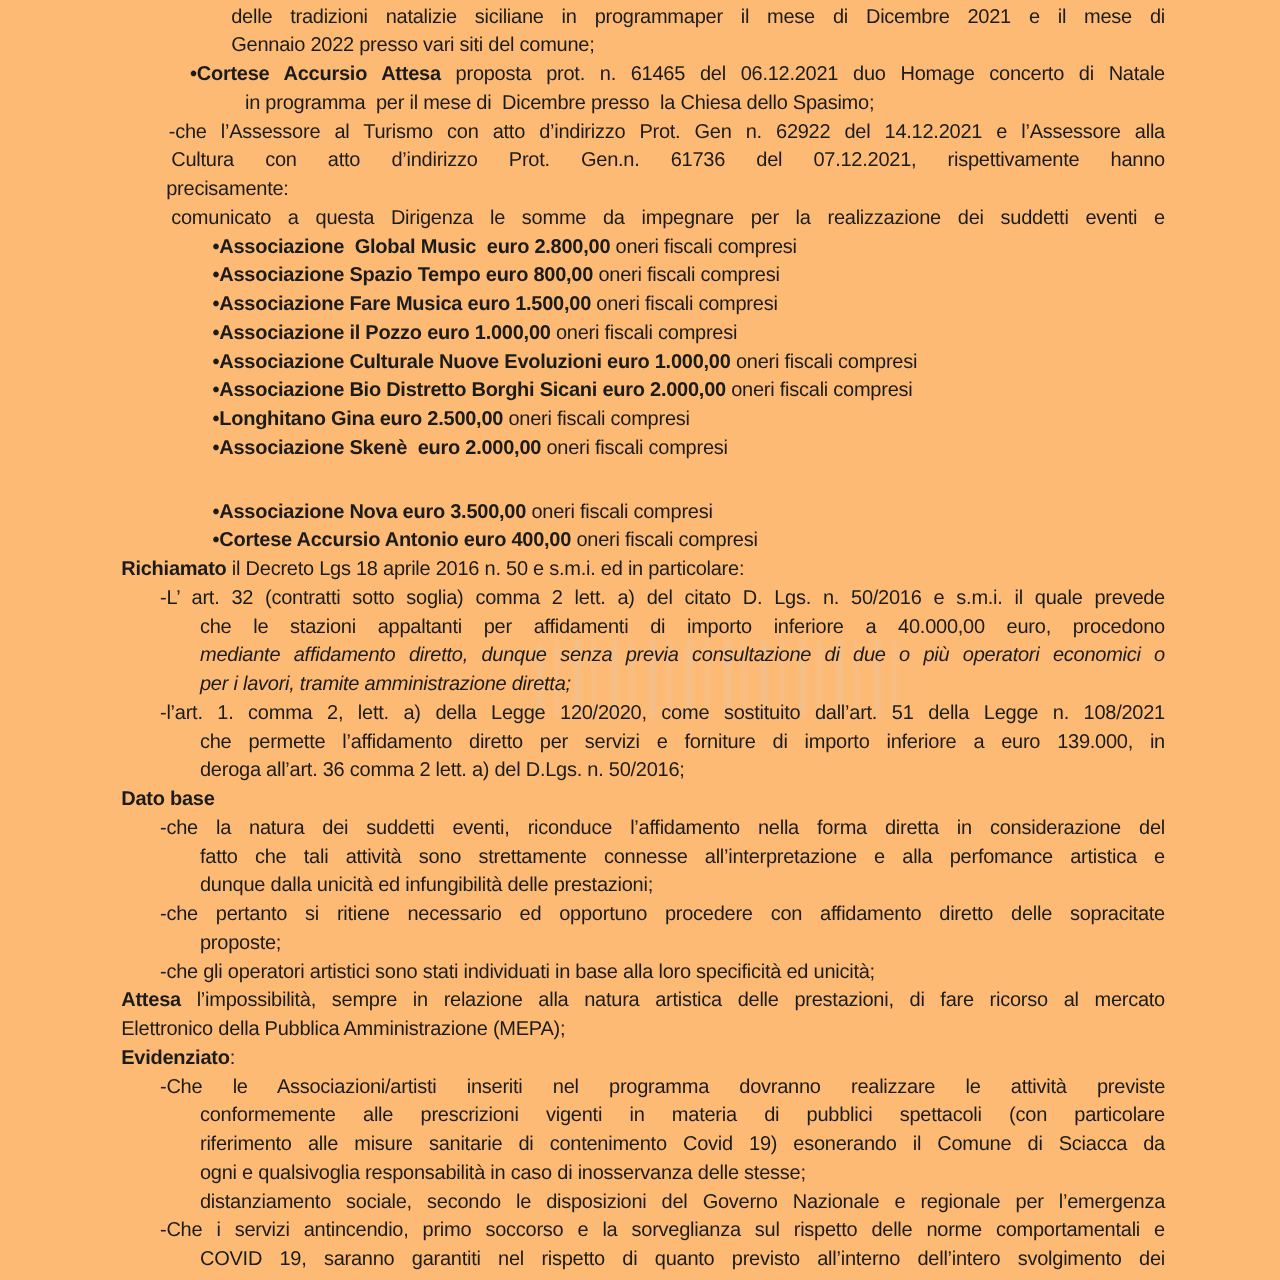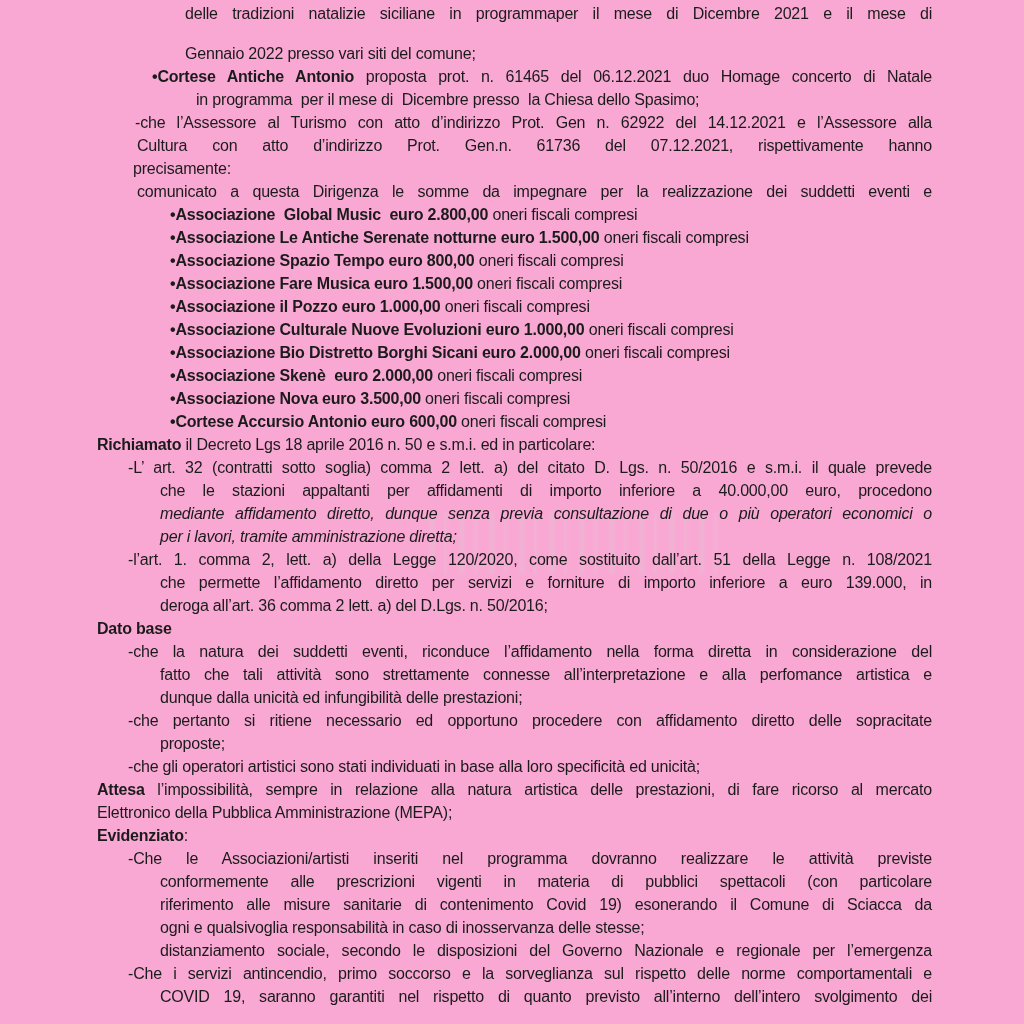--- a/index.html
+++ b/index.html
@@ -4,21 +4,21 @@
 <style>
   html, body {
     margin: 0;
     padding: 0;
     background: #ffffff;
   }
   #page {
     position: relative;
     width: 1024px;
     height: 1024px;
-    background: #f9a8d4;
+    background: #fdba74;
     overflow: hidden;
     box-sizing: border-box;
     padding: 2px 92px 0 97px;
     font-family: "Liberation Sans", "DejaVu Sans", sans-serif;
     color: #1b1b1b;
   }
   #doc-body { position: relative; z-index: 2; }
   .line {
     font-size: 16px;
     line-height: 23px;
@@ -56,37 +56,37 @@
     border-radius: 8px;
   }
 </style>
 </head>
 <body>
 
 <div id="page">
   <div id="watermark"></div>
   <div id="doc-body">
       <div class="line just" style="padding-left: 88px;"><span>delle tradizioni natalizie siciliane in programmaper il mese di  Dicembre 2021 e il mese di</span></div>
-      <div class="line plain" style="padding-left: 88px; margin-top: 17px;"><span>Gennaio 2022 presso vari siti del comune;</span></div>
-      <div class="line just" style="padding-left: 55px;"><span class="b">•Cortese Antiche Antonio</span><span> proposta prot. n. 61465 del 06.12.2021 duo Homage concerto di Natale</span></div>
+      <div class="line plain" style="padding-left: 88px;"><span>Gennaio 2022 presso vari siti del comune;</span></div>
+      <div class="line just" style="padding-left: 55px;"><span class="b">•Cortese Accursio Attesa</span><span> proposta prot. n. 61465 del 06.12.2021 duo Homage concerto di Natale</span></div>
       <div class="line plain" style="padding-left: 99px;"><span>in programma  per il mese di  Dicembre presso  la Chiesa dello Spasimo;</span></div>
       <div class="line just" style="padding-left: 38px;"><span>-che l’Assessore al Turismo con atto d’indirizzo Prot. Gen n. 62922 del  14.12.2021 e l’Assessore alla</span></div>
       <div class="line just" style="padding-left: 40px;"><span>Cultura con atto d’indirizzo Prot. Gen.n. 61736 del 07.12.2021, rispettivamente hanno</span></div>
       <div class="line plain" style="padding-left: 36px;"><span>precisamente:</span></div>
       <div class="line just" style="padding-left: 40px;"><span>comunicato a questa Dirigenza le somme da impegnare per la realizzazione dei suddetti eventi e</span></div>
       <div class="line plain" style="padding-left: 73px;"><span class="b">•Associazione  Global Music  euro 2.800,00</span><span> oneri fiscali compresi</span></div>
-      <div class="line plain" style="padding-left: 73px;"><span class="b">•Associazione Le Antiche Serenate notturne euro 1.500,00</span><span> oneri fiscali compresi</span></div>
       <div class="line plain" style="padding-left: 73px;"><span class="b">•Associazione Spazio Tempo euro 800,00</span><span> oneri fiscali compresi</span></div>
       <div class="line plain" style="padding-left: 73px;"><span class="b">•Associazione Fare Musica euro 1.500,00</span><span> oneri fiscali compresi</span></div>
       <div class="line plain" style="padding-left: 73px;"><span class="b">•Associazione il Pozzo euro 1.000,00</span><span> oneri fiscali compresi</span></div>
       <div class="line plain" style="padding-left: 73px;"><span class="b">•Associazione Culturale Nuove Evoluzioni euro 1.000,00</span><span> oneri fiscali compresi</span></div>
       <div class="line plain" style="padding-left: 73px;"><span class="b">•Associazione Bio Distretto Borghi Sicani euro 2.000,00</span><span> oneri fiscali compresi</span></div>
+      <div class="line plain" style="padding-left: 73px;"><span class="b">•Longhitano Gina euro 2.500,00</span><span> oneri fiscali compresi</span></div>
       <div class="line plain" style="padding-left: 73px;"><span class="b">•Associazione Skenè  euro 2.000,00</span><span> oneri fiscali compresi</span></div>
-      <div class="line plain" style="padding-left: 73px;"><span class="b">•Associazione Nova euro 3.500,00</span><span> oneri fiscali compresi</span></div>
-      <div class="line plain" style="padding-left: 73px;"><span class="b">•Cortese Accursio Antonio euro 600,00</span><span> oneri fiscali compresi</span></div>
+      <div class="line plain" style="padding-left: 73px; margin-top: 28px;"><span class="b">•Associazione Nova euro 3.500,00</span><span> oneri fiscali compresi</span></div>
+      <div class="line plain" style="padding-left: 73px;"><span class="b">•Cortese Accursio Antonio euro 400,00</span><span> oneri fiscali compresi</span></div>
       <div class="line plain" style="padding-left: 0px;"><span class="b">Richiamato</span><span> il Decreto Lgs 18 aprile 2016 n. 50 e s.m.i. ed in particolare:</span></div>
       <div class="line just" style="padding-left: 31px;"><span>-L’ art. 32 (contratti sotto soglia) comma 2 lett. a) del citato D. Lgs. n. 50/2016 e s.m.i. il quale prevede</span></div>
       <div class="line just" style="padding-left: 63px;"><span>che le stazioni appaltanti per affidamenti di importo inferiore a 40.000,00 euro, procedono</span></div>
       <div class="line just" style="padding-left: 63px;"><span class="i">mediante affidamento diretto, dunque senza previa consultazione di due o più operatori economici o</span></div>
       <div class="line plain" style="padding-left: 63px;"><span class="i">per i lavori, tramite amministrazione diretta;</span></div>
       <div class="line just" style="padding-left: 31px;"><span>-l’art. 1. comma 2, lett. a) della Legge 120/2020, come sostituito dall’art. 51 della Legge n. 108/2021</span></div>
       <div class="line just" style="padding-left: 63px;"><span>che permette l’affidamento diretto per servizi e forniture di importo inferiore a euro 139.000, in</span></div>
       <div class="line plain" style="padding-left: 63px;"><span>deroga all’art. 36 comma 2 lett. a) del D.Lgs. n. 50/2016;</span></div>
       <div class="line plain" style="padding-left: 0px;"><span class="b">Dato base</span></div>
       <div class="line just" style="padding-left: 31px;"><span>-che la natura dei suddetti eventi, riconduce l’affidamento nella forma diretta in considerazione del</span></div>

